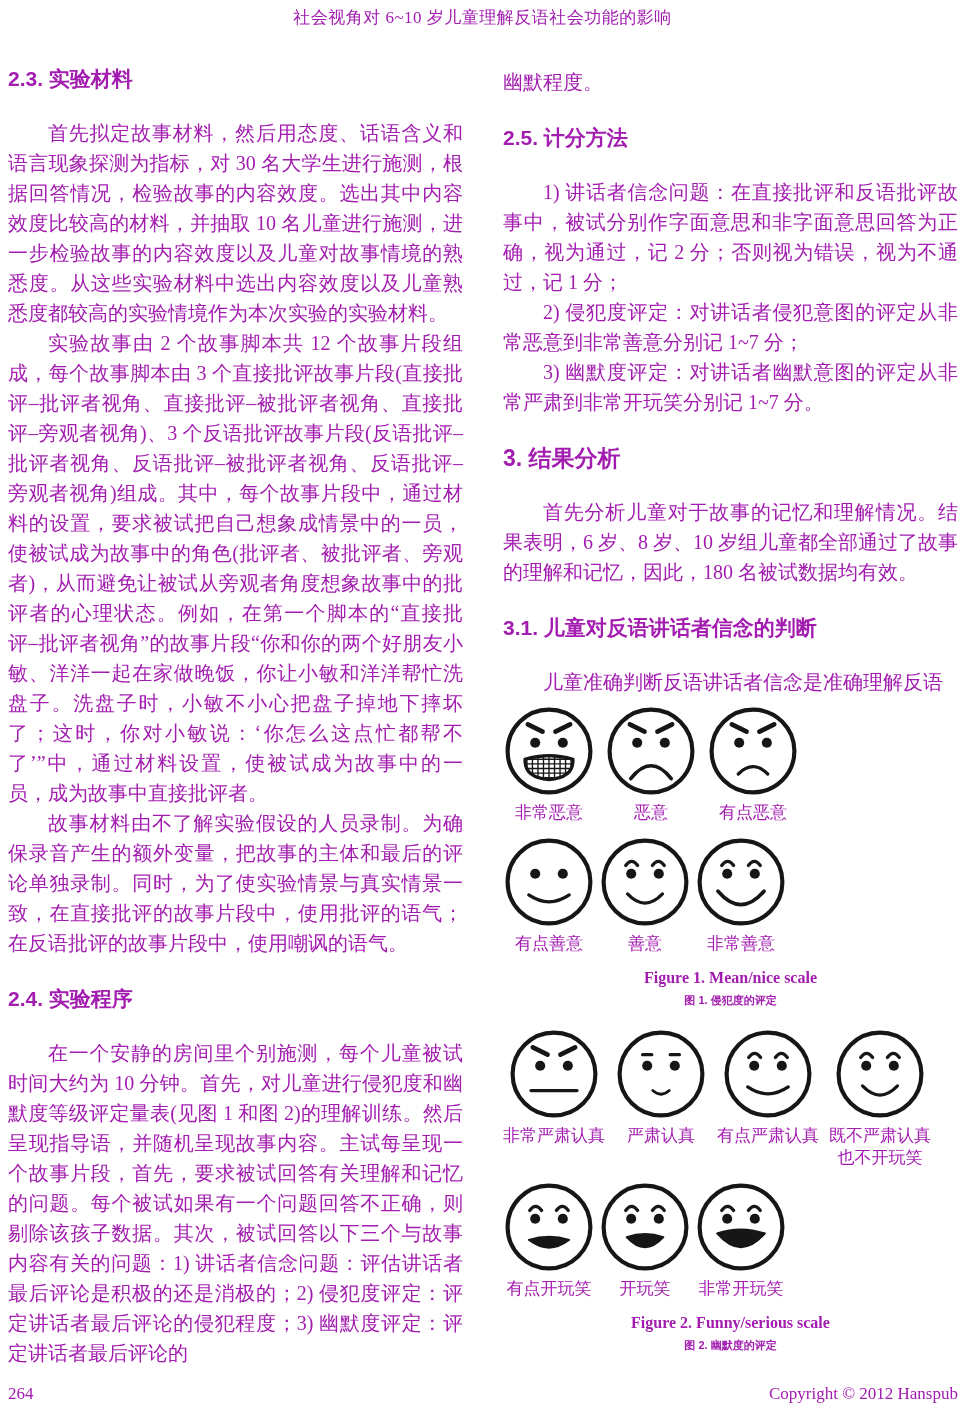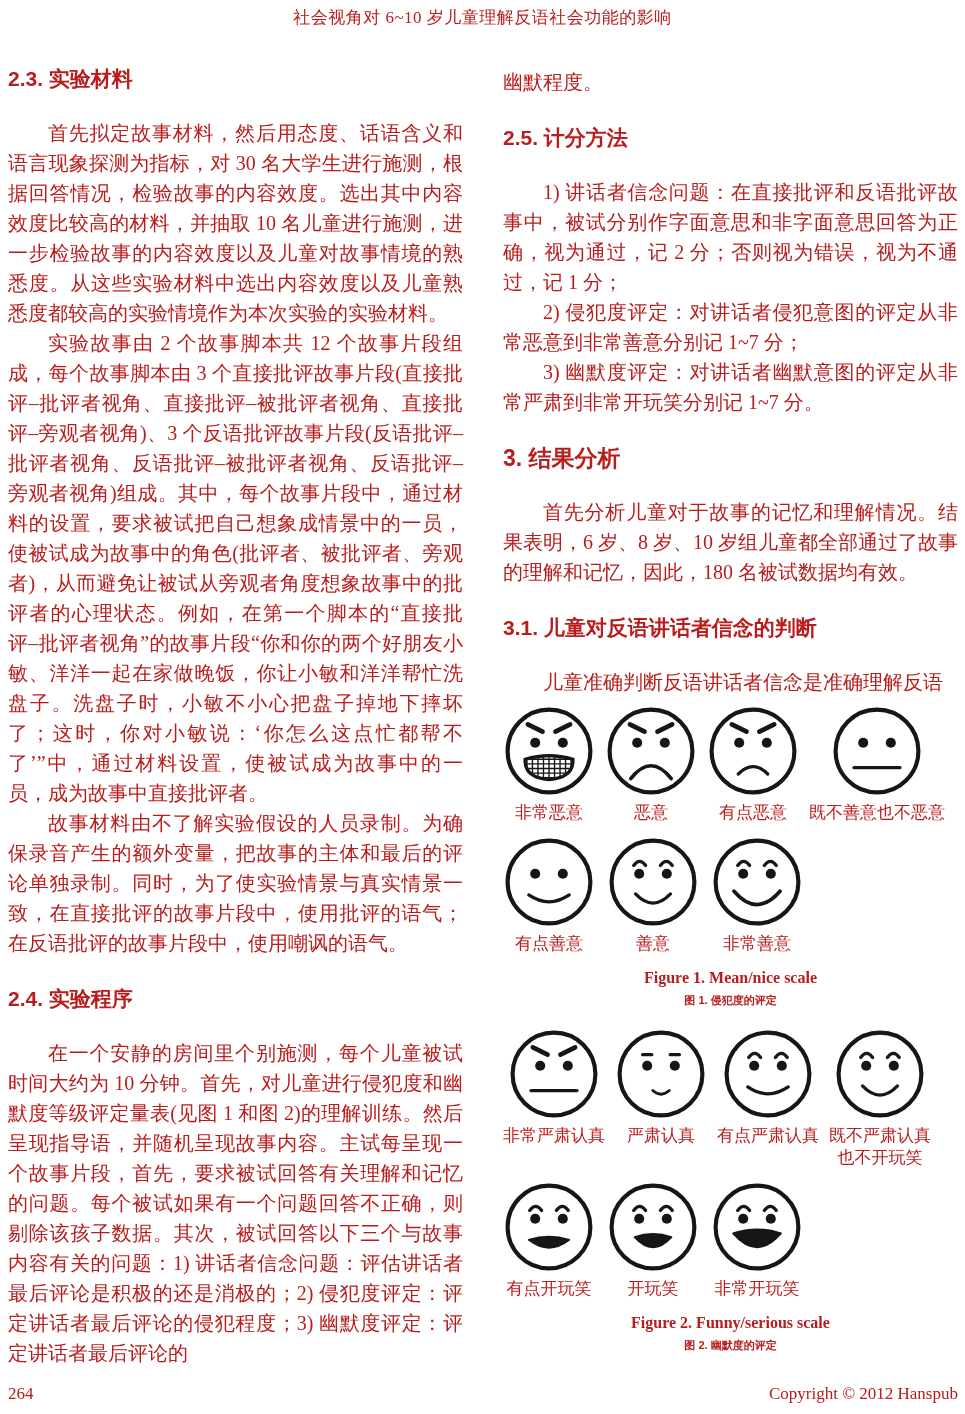--- a/index.html
+++ b/index.html
@@ -1,31 +1,31 @@
 <!DOCTYPE html>
 <html><head>
 <meta charset="utf-8">
 <style>
   html,body{margin:0;padding:0;background:#fff;}
   .page{position:relative;width:965px;height:1414px;background:#fff;overflow:hidden;
-        font-family:"Liberation Serif","DejaVu Serif",serif;color:#b91c1c;}
+        font-family:"Liberation Serif","DejaVu Serif",serif;color:#a21caf;}
   .title{position:absolute;top:6px;left:0;right:0;text-align:center;font-size:17px;letter-spacing:.5px;}
   .col{position:absolute;top:55px;width:455px;}
   .col-left{left:8px;}
   .col-right{left:503px;margin-top:12px;}
   .para{margin:0;font-size:20px;line-height:30px;text-align:justify;text-indent:2em;}
   .noindent{text-indent:0;}
   .heading{font-family:"Liberation Sans","DejaVu Sans",sans-serif;font-weight:bold;
            font-size:21px;line-height:30px;margin:26px 0 24px 0;}
   .heading.first{margin-top:9px;}
   .heading.level1{font-size:23px;}
   .fig{margin:8px 0 0 0;}
   .fig2{margin-top:16px;}
   .face-row{display:flex;align-items:flex-start;gap:10px;margin-bottom:12px;}
-  .face-row.three{gap:12px;}
+  .face-row.three{gap:4px;}
   .face-cell{display:flex;flex-direction:column;align-items:center;}
   .face{width:92px;height:92px;}
   .face svg{display:block;}
   .face-label{margin-top:5px;font-size:17px;line-height:22px;text-align:center;white-space:pre-line;}
   .cap{text-align:center;margin-top:10px;}
   .cap-en{font-family:"Liberation Serif","DejaVu Serif",serif;font-weight:bold;font-size:16px;line-height:22px;}
   .cap-zh{font-family:"Liberation Sans","DejaVu Sans",sans-serif;font-weight:bold;font-size:11px;line-height:23px;}
   .footer-left{position:absolute;left:8px;bottom:10px;font-size:17px;}
   .footer-right{position:absolute;right:7px;bottom:10px;font-size:17px;}
 </style>
@@ -109,31 +109,20 @@
                 <circle cx="0" cy="0" r="45" fill="none" stroke="#161616" stroke-width="4.5"></circle>
                 <path d="M-23,-29 L-7,-21" fill="none" stroke="#161616" stroke-width="5" stroke-linecap="round"></path>
                 <path d="M7,-21 L23,-29" fill="none" stroke="#161616" stroke-width="5" stroke-linecap="round"></path>
                 <circle cx="-15" cy="-9" r="5.5" fill="#161616"></circle>
                 <circle cx="15" cy="-9" r="5.5" fill="#161616"></circle>
                 <path d="M-16,25 Q0,9 16,25" fill="none" stroke="#161616" stroke-width="3.5" stroke-linecap="round"></path>
               </svg>
             </div>
           <div class="face-label">有点恶意</div>
         </div>
-        <div class="face-cell">
-          <div class="face">
-              <svg viewBox="-50 -50 100 100" width="92" height="92">
-                <circle cx="0" cy="0" r="45" fill="none" stroke="#161616" stroke-width="4.5"></circle>
-                <circle cx="-15" cy="-9" r="5.5" fill="#161616"></circle>
-                <circle cx="15" cy="-9" r="5.5" fill="#161616"></circle>
-                <path d="M-25,18 L25,18" fill="none" stroke="#161616" stroke-width="3.5" stroke-linecap="round"></path>
-              </svg>
-            </div>
-          <div class="face-label">既不善意也不恶意</div>
-        </div>
       </div>
       <div class="face-row three">
         <div class="face-cell">
           <div class="face">
               <svg viewBox="-50 -50 100 100" width="92" height="92">
                 <circle cx="0" cy="0" r="45" fill="none" stroke="#161616" stroke-width="4.5"></circle>
                 <circle cx="-15" cy="-9" r="5.5" fill="#161616"></circle>
                 <circle cx="15" cy="-9" r="5.5" fill="#161616"></circle>
                 <path d="M-22,14 Q0,29 22,14" fill="none" stroke="#161616" stroke-width="3.5" stroke-linecap="round"></path>
               </svg>

